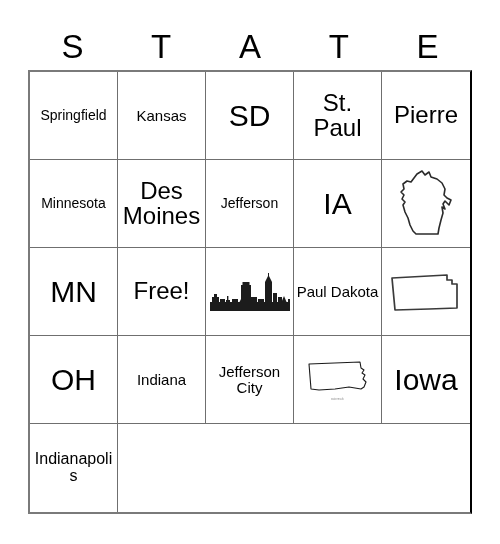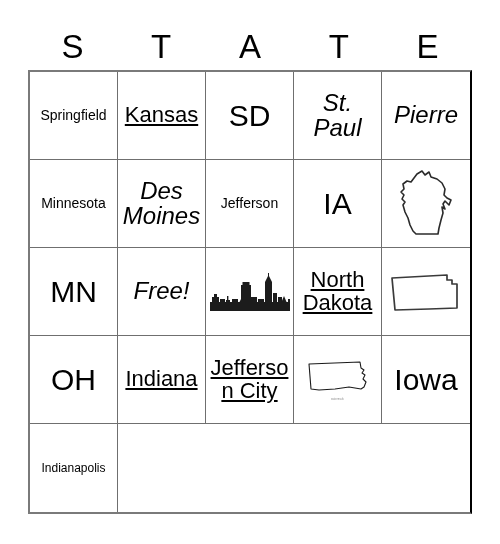--- a/index.html
+++ b/index.html
@@ -64,24 +64,24 @@
   }
   .cell:nth-child(5n) { border-right: none; }
   .cell:nth-child(n+21) { border-bottom: none; }
   .cell-text {
     display: block;
     width: 100%;
     line-height: 1.04;
     word-wrap: break-word;
   }
   
-  .fs-xs { font-size: 12px; }
+  .fs-xs { font-size: 16px; }
   .fs-sm { font-size: 14px; }
-  .fs-md { font-size: 22px; text-decoration: underline; }
-  .fs-lg { font-size: 24px; font-style: italic; }
+  .fs-md { font-size: 15px; }
+  .fs-lg { font-size: 24px; }
   .fs-xl { font-size: 30px; }
   .shape-wrap {
     display: flex;
     align-items: center;
     justify-content: center;
     width: 100%;
     height: 100%;
     flex-direction: column;
   }
   .shape-wrap svg { display: block; }
@@ -169,21 +169,21 @@
               <rect x="58" y="0" width="1" height="3"></rect>
               <rect x="63" y="20" width="4" height="10"></rect>
               <rect x="68" y="24" width="4" height="6"></rect>
               <path d="M71 30 L74 23 L77 30 Z"></path>
               <rect x="78" y="26" width="2" height="4"></rect>
             </g>
           </svg>
         </div>
       </div>
       <div class="cell">
-        <span class="cell-text fs-md">North Dakota</span>
+        <span class="cell-text fs-md">Paul Dakota</span>
       </div>
       <div class="cell">
         <div class="shape-wrap">
           <svg width="74" height="44" viewBox="0 0 74 44" aria-hidden="true">
             <path d="M3 8 L58 5 L58 10 L63 10 L63 14 L68 14 L68 38 L40 39 L6 40 Z" fill="#ffffff" stroke="#3a3a3a" stroke-width="1.7" stroke-linejoin="round"></path>
           </svg>
         </div>
       </div>
       <div class="cell">
         <span class="cell-text fs-xl">OH</span>

